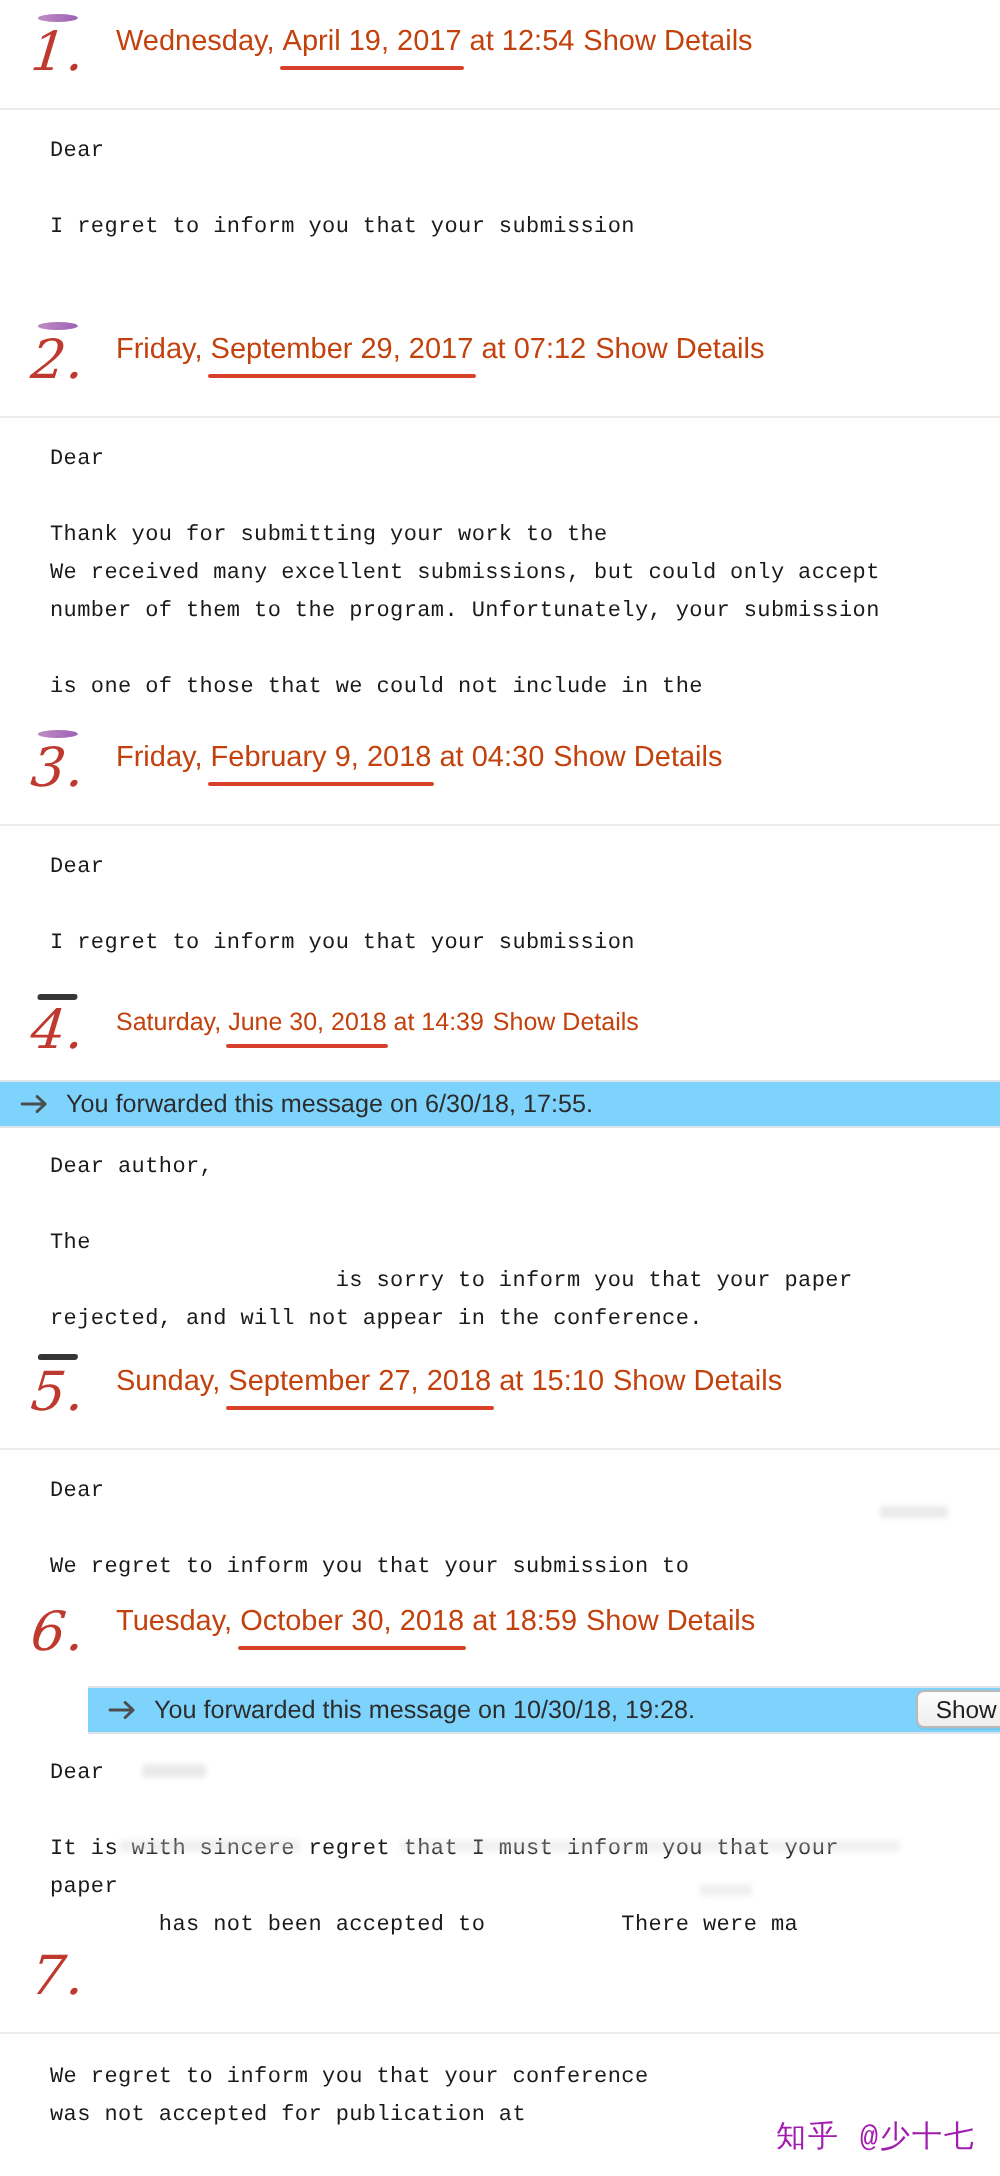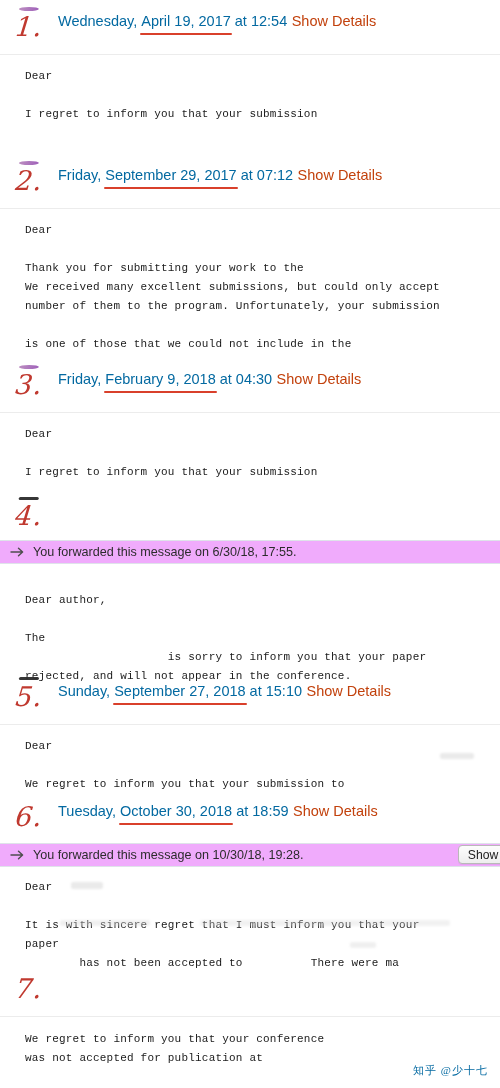--- a/index.html
+++ b/index.html
@@ -62,21 +62,21 @@
     opacity: 0.95;
     height: 3px;
     border-radius: 2px;
   }
 
   .hdr-text {
     padding-top: 2px;
   }
   .date-line {
     font-size: 14.5px;
-    color: #0369a1;
+    color: #c2410c;
     white-space: nowrap;
     line-height: 19px;
     position: relative;
     display: inline-block;
   }
   .date-line .date-part {
     position: relative;
     display: inline-block;
   }
   .date-line .date-part::after {
@@ -113,21 +113,21 @@
     font-size: 11px;
     line-height: 19px;
     color: #1a1a1a;
     padding-left: 25px;
     white-space: pre;
     letter-spacing: 0.2px;
   }
 
   
   .fwd-banner {
-    background: #f0abfc;
+    background: #7dd3fc;
     border-top: 1px solid #dfe3ea;
     border-bottom: 1px solid #dfe3ea;
     height: 22px;
     display: flex;
     align-items: center;
     padding-left: 10px;
     position: relative;
   }
   .fwd-arrow {
     width: 16px;
@@ -166,24 +166,24 @@
     border-radius: 2px;
     filter: blur(1.2px);
     pointer-events: none;
   }
 
   
   .watermark {
     position: absolute;
     right: 12px;
     bottom: 10px;
-    font-size: 11px;
-    color: #0369a1;
+    font-size: 15px;
+    color: #a21caf;
     letter-spacing: 1px;
-    font-family: Liberation Serif, serif;
+    font-family: Liberation Mono, monospace;
     user-select: none;
   }
 
   .abs { position: absolute; left: 0; }
 </style>
 </head>
 <body>
 
 <div id="page">
 
@@ -240,29 +240,33 @@
     <div class="body-block" style="padding-top:12px;">Dear
 
 I regret to inform you that your submission</div>
   </div>
 
   <div class="abs" style="top:494px;width:500px;">
     <div class="msg-header">
       <div class="numeral dark-cap" style="height:42px;line-height:44px;">
         <span class="cap"></span>
         <span>4.</span>
+      </div>
+      <div class="hdr-text">
+        <div class="date-line small"><span>Saturday, </span><span class="date-part">June 30, 2018</span><span> at 14:39</span></div>
+        <div class="show-details small">Show Details</div>
       </div>
     </div>
     <div class="fwd-banner" style="margin-top:4px;">
       <svg class="fwd-arrow" viewBox="0 0 16 14">
         <path d="M1 7 H12 M8.5 3.2 L12.6 7 L8.5 10.8" fill="none" stroke="currentColor" stroke-width="1.4" stroke-linecap="round" stroke-linejoin="round"></path>
       </svg>
       <span class="fwd-text">You forwarded this message on 6/30/18, 17:55.</span>
     </div>
-    <div class="body-block" style="padding-top:27px;">Dear author,
+    <div class="body-block" style="padding-top:11px;">Dear author,
 
 The
                      is sorry to inform you that your paper
 rejected, and will not appear in the conference.</div>
   </div>
 
   <div class="abs" style="top:674px;width:500px;">
     <div class="msg-header">
       <div class="numeral dark-cap">
         <span class="cap"></span>
@@ -284,21 +288,21 @@
     <div class="msg-header">
       <div class="numeral no-cap">
         
         <span>6.</span>
       </div>
       <div class="hdr-text">
         <div class="date-line"><span>Tuesday, </span><span class="date-part">October 30, 2018</span><span> at 18:59</span></div>
         <div class="show-details">Show Details</div>
       </div>
     </div>
-    <div class="fwd-banner" style="margin-top:3px;">
+    <div class="fwd-banner" style="margin-top:3px;margin-left:44px;">
       <svg class="fwd-arrow" viewBox="0 0 16 14">
         <path d="M1 7 H12 M8.5 3.2 L12.6 7 L8.5 10.8" fill="none" stroke="currentColor" stroke-width="1.4" stroke-linecap="round" stroke-linejoin="round"></path>
       </svg>
       <span class="fwd-text">You forwarded this message on 10/30/18, 19:28.</span>
       <button class="fwd-btn">Show For</button>
     </div>
     <div class="body-block" style="padding-top:11px;">Dear
 
 It is with sincere regret that I must inform you that your
 paper

